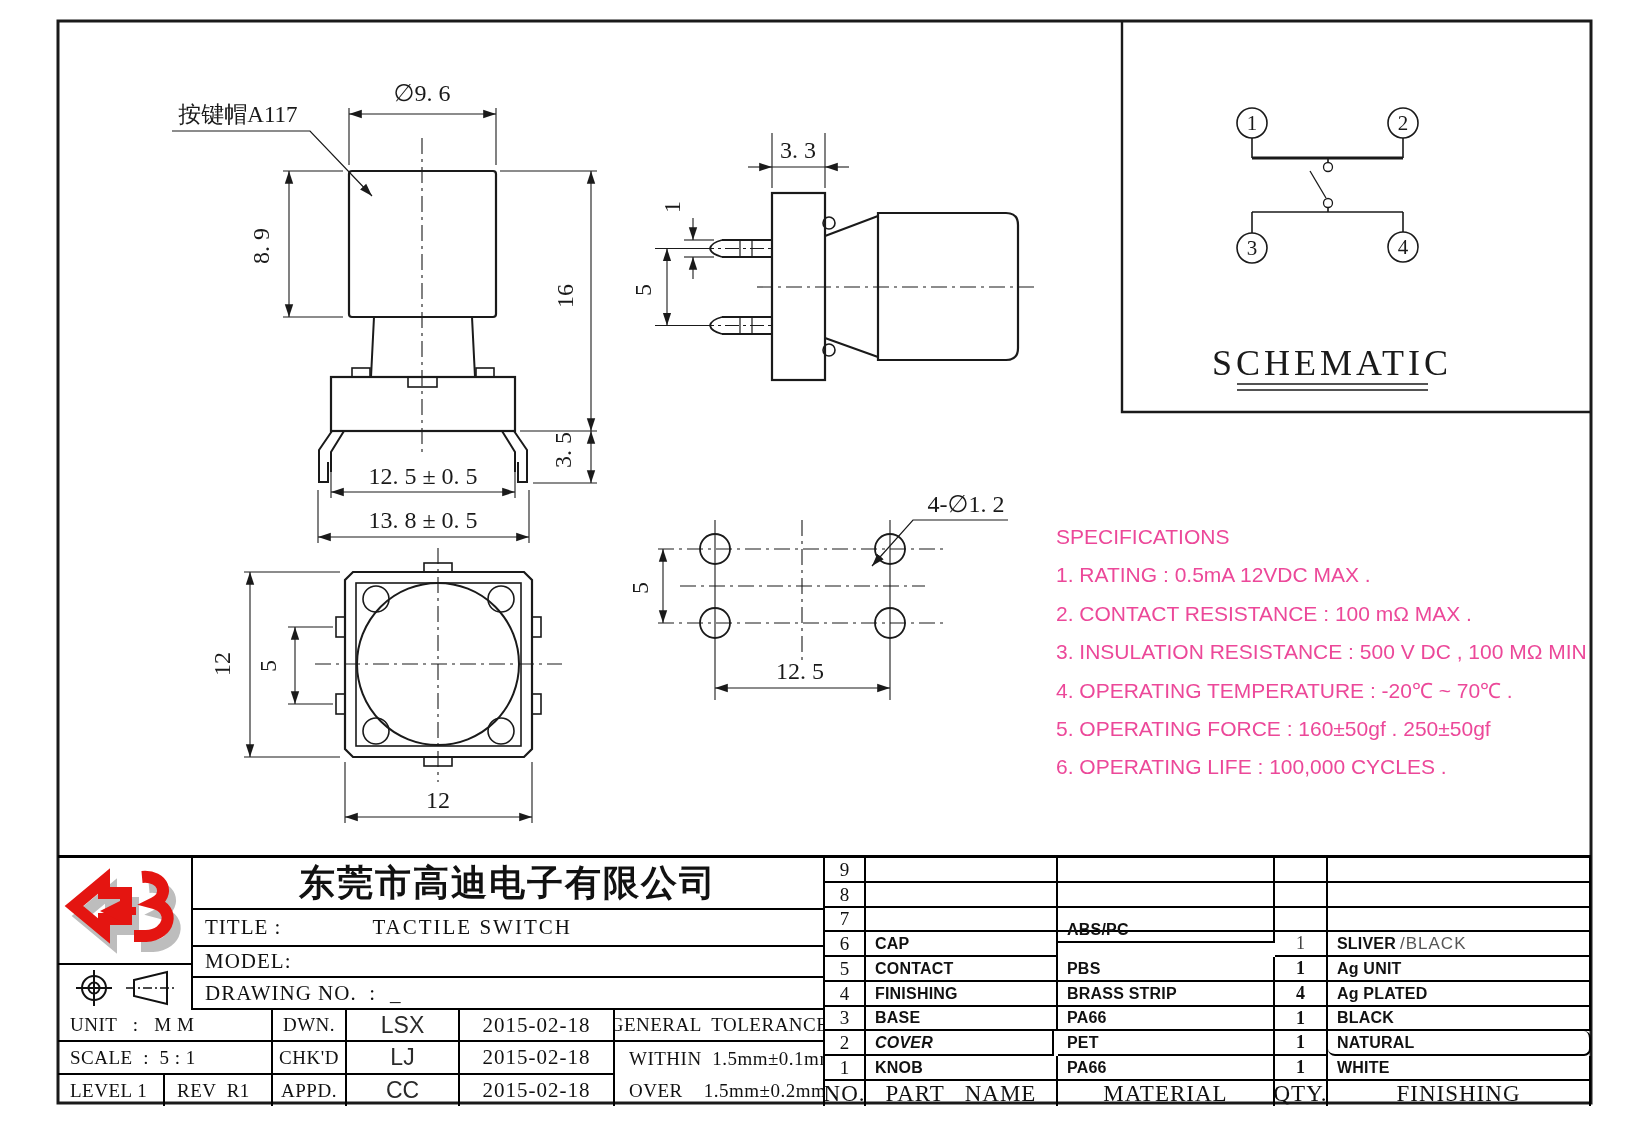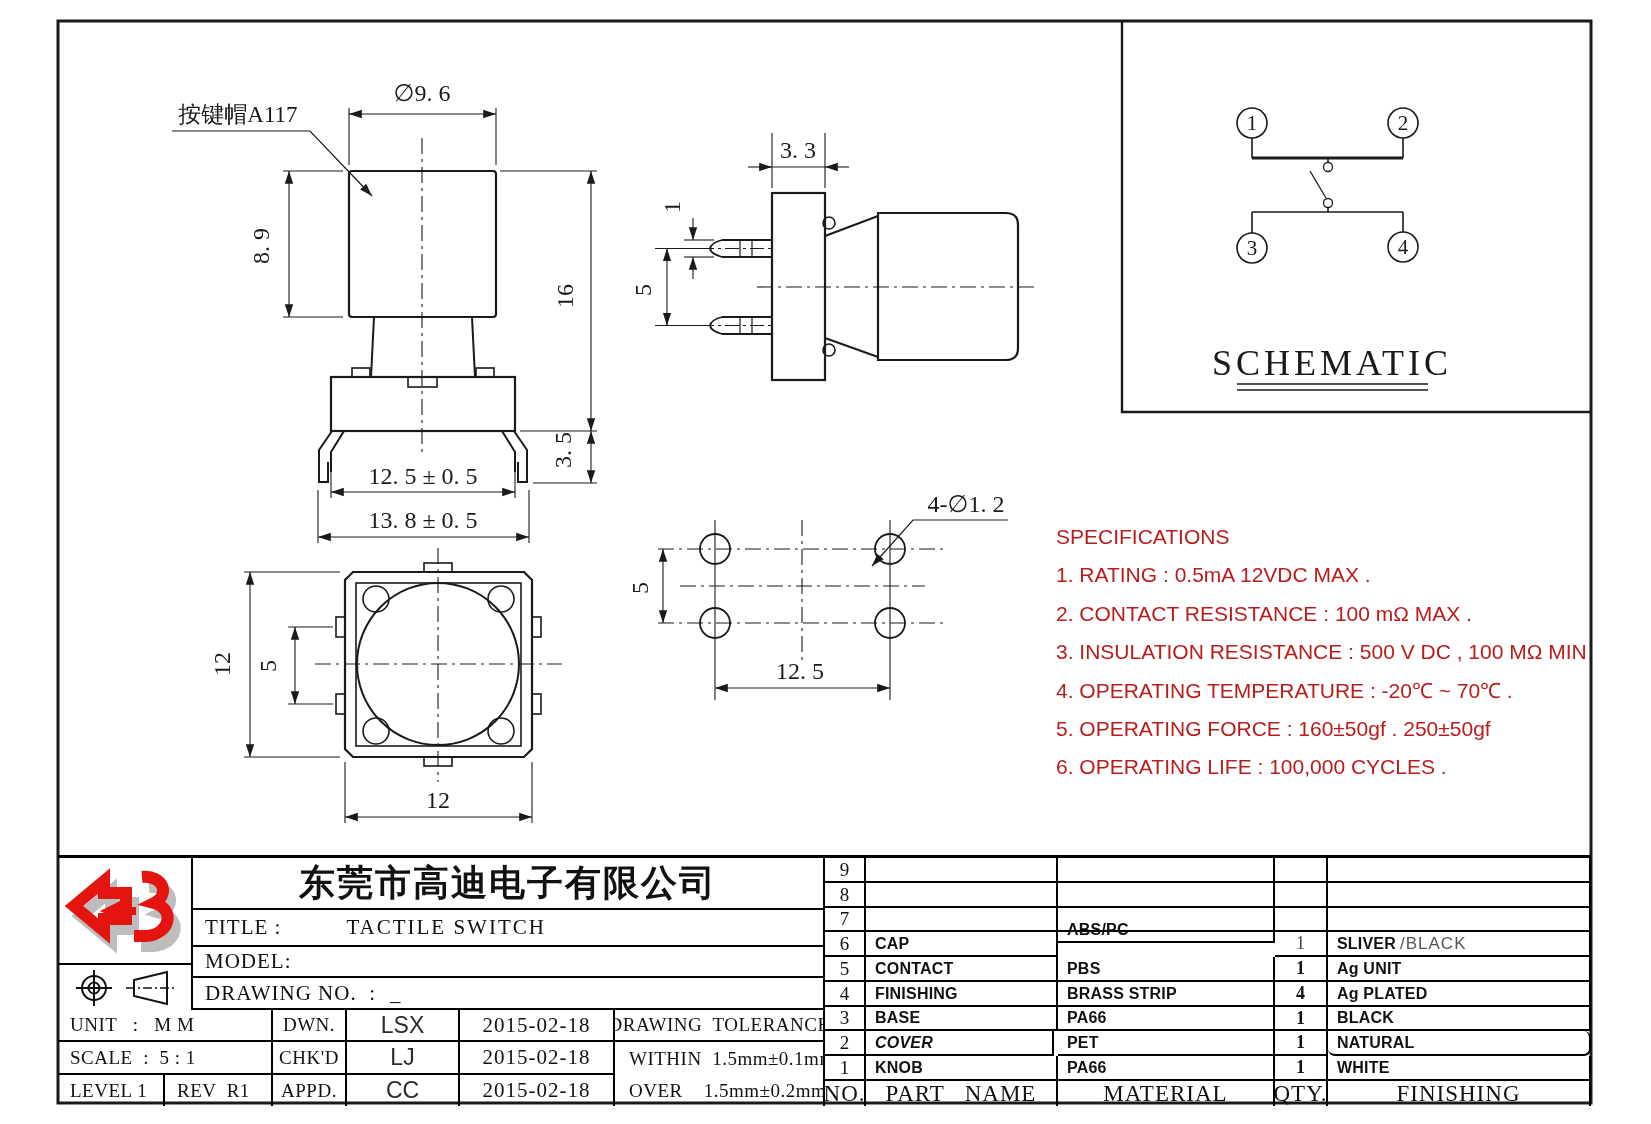--- a/index.html
+++ b/index.html
@@ -6,21 +6,21 @@
   body{width:1651px;height:1124px;position:relative;overflow:hidden;
        font-family:"Liberation Serif",serif;color:#111;}
   #drawing{position:absolute;left:0;top:0;}
   svg text{fill:#1a1a1a;}
   .dim{font-family:"Liberation Serif",serif;font-size:24px;}
   .cjk{font-family:"Liberation Serif",serif;font-size:23px;}
   .schemnum{font-family:"Liberation Serif",serif;font-size:21px;}
   .schemtitle{font-family:"Liberation Serif",serif;font-size:36px;letter-spacing:4px;}
   
   #specs{position:absolute;left:1056px;top:518px;width:540px;
-         font-family:"Liberation Sans",sans-serif;font-size:21px;color:#b91c1c;}
+         font-family:"Liberation Sans",sans-serif;font-size:21px;color:#ec4899;}
   #specs .line{height:38.4px;line-height:38.4px;white-space:pre;}
   
   #tblock{position:absolute;left:58px;top:855px;width:1533px;height:248px;
           border-top:3px solid #000;box-sizing:border-box;}
   .c{position:absolute;box-sizing:border-box;border-right:2px solid #000;
      border-bottom:2px solid #000;overflow:hidden;white-space:pre;
      display:flex;align-items:center;}
   .c.nob{border-bottom:none;}
   .center{justify-content:center;text-align:center;}
   .pl{padding-left:12px;}
@@ -260,35 +260,35 @@
         <path d="M72,12 L105,4 L105,36 L72,28 Z"></path>
         <line x1="64" y1="20" x2="113" y2="20" stroke-dasharray="9 3 2 3" stroke-width="1.4"></line>
       </g>
     </svg>
   </div>
 
   <div class="c company" style="left:135px;top:0;width:632px;height:52px">东莞市高迪电子有限公司</div>
 
   <div class="c tb-label pl" style="left:135px;top:52px;width:632px;height:37px">
     <span>TITLE :</span>
-    <span style="margin-left:65px;letter-spacing:2px">TACTILE SWITCH</span>
+    <span style="margin-left:91px;letter-spacing:2px">TACTILE SWITCH</span>
   </div>
 
   <div class="c tb-label pl" style="left:135px;top:89px;width:632px;height:31px">MODEL:</div>
 
   <div class="c tb-label pl" style="left:135px;top:120px;width:632px;height:32px">
     <span>DRAWING NO.  :</span>
     <span style="margin-left:14px">_</span>
   </div>
 
   <div class="c tb-small pl" style="left:0;top:152px;width:215px;height:32px">UNIT   :   M M</div>
   <div class="c tb-small center" style="left:215px;top:152px;width:74px;height:32px">DWN.</div>
   <div class="c initials" style="left:289px;top:152px;width:113px;height:32px">LSX</div>
   <div class="c date" style="left:402px;top:152px;width:155px;height:32px">2015-02-18</div>
-  <div class="c tb-small center" style="left:557px;top:152px;width:210px;height:32px">DRAWING  TOLERANCE</div>
+  <div class="c tb-small center" style="left:557px;top:152px;width:210px;height:32px">GENERAL  TOLERANCE</div>
 
   <div class="c tb-small pl" style="left:0;top:184px;width:215px;height:33px">SCALE  :  5 : 1</div>
   <div class="c tb-small center" style="left:215px;top:184px;width:74px;height:33px">CHK'D</div>
   <div class="c initials" style="left:289px;top:184px;width:113px;height:33px">LJ</div>
   <div class="c date" style="left:402px;top:184px;width:155px;height:33px">2015-02-18</div>
   <div class="c tb-small" style="left:557px;top:184px;width:210px;height:33px;border-bottom:none;padding-left:14px">WITHIN  1.5mm±0.1mm</div>
 
   <div class="c tb-small pl nob" style="left:0;top:217px;width:107px;height:31px">LEVEL 1</div>
   <div class="c tb-small pl nob" style="left:107px;top:217px;width:108px;height:31px">REV  R1</div>
   <div class="c tb-small center nob" style="left:215px;top:217px;width:74px;height:31px">APPD.</div>

